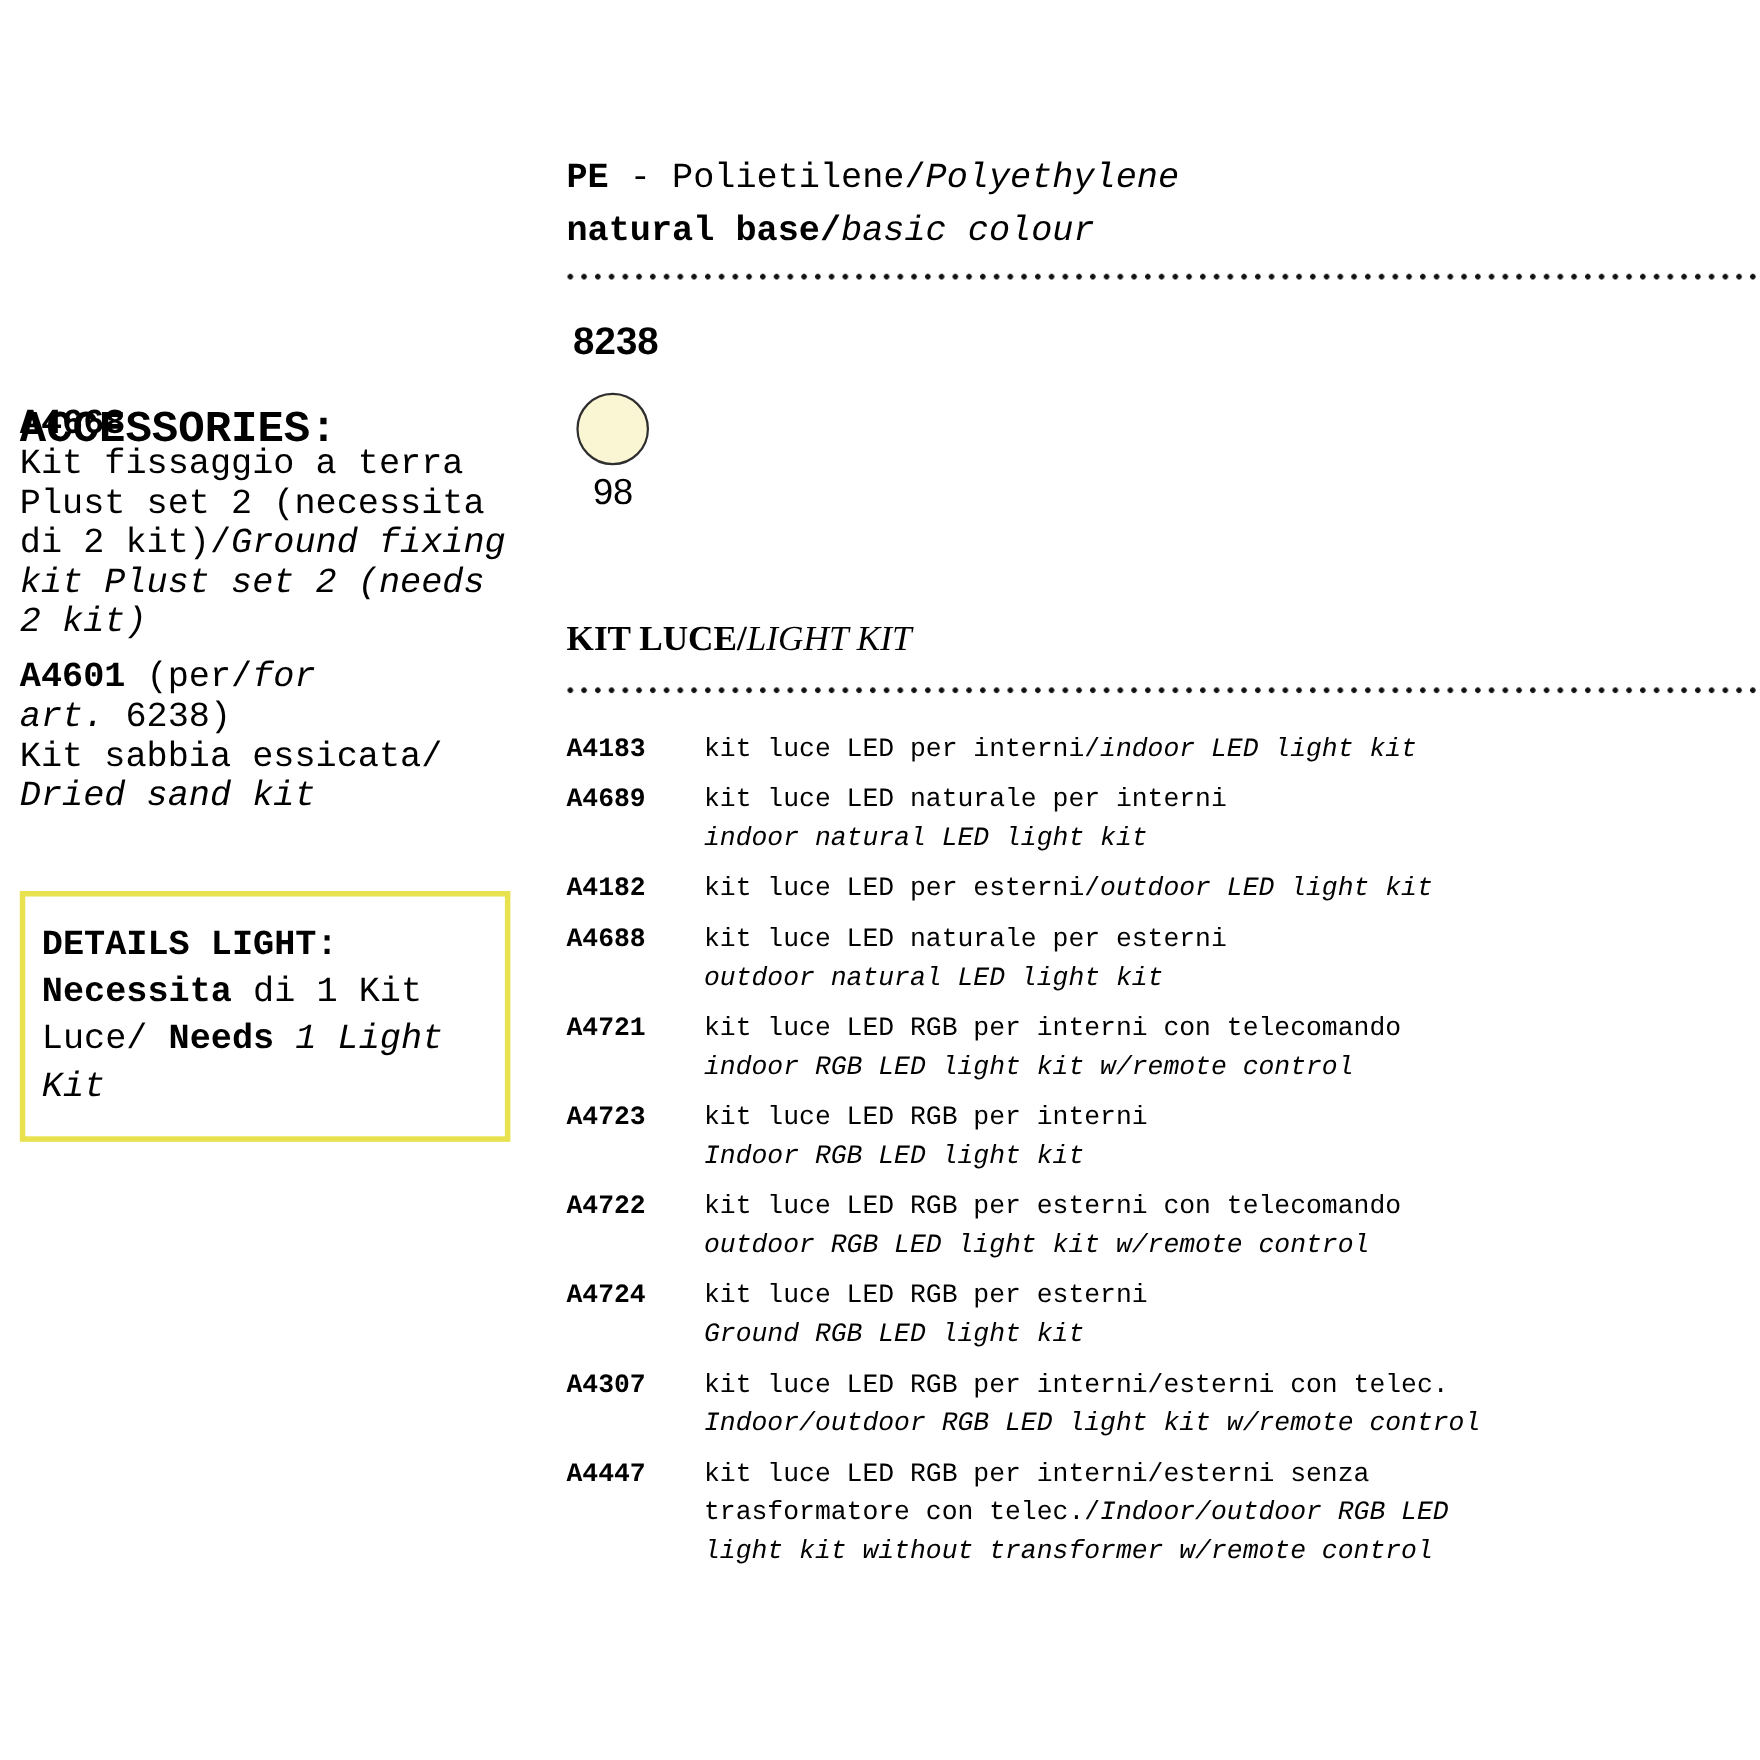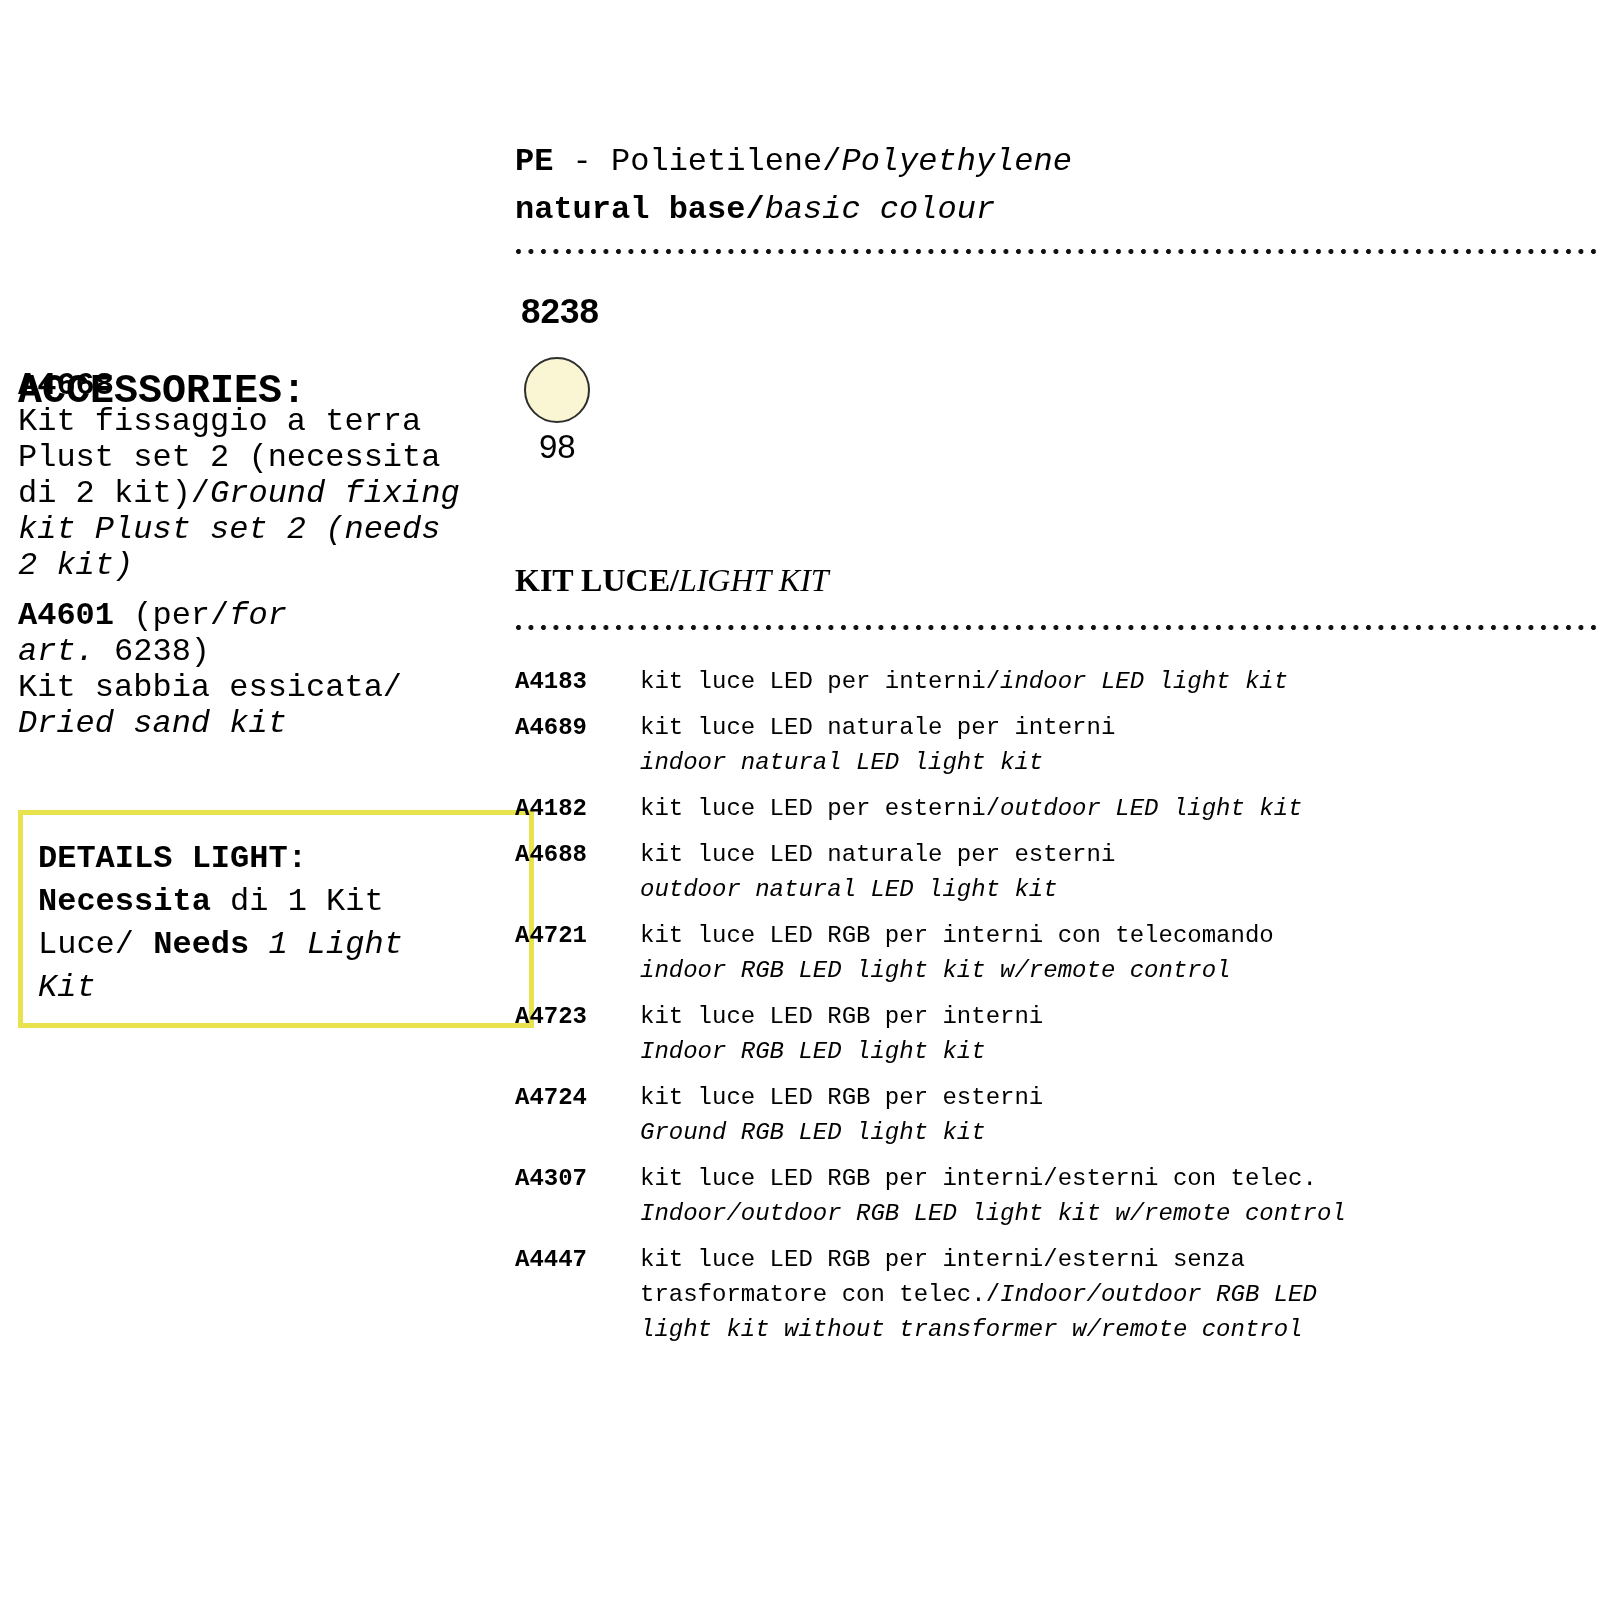--- a/index.html
+++ b/index.html
@@ -43,23 +43,23 @@
   #kit-heading { left: 515px; top: 562px; font-size: 32px; line-height: 36px; font-family: Liberation Serif, serif; }
   #kit-list { left: 515px; top: 664px; right: 0; font-size: 24px; line-height: 35px; }
   .kit-item { display: grid; grid-template-columns: 125px 1fr; margin-bottom: 11px; }
   .kit-code { font-weight: bold; }
 
   
   #accessories-heading { left: 18px; top: 326px; font-size: 40px; line-height: 44px; font-weight: bold; margin-top: 44px; }
   #accessories-blocks { left: 18px; top: 368px; width: 480px; font-size: 32px; line-height: 36px; }
   .acc-block { margin-bottom: 14px; }
   #details-box {
-    left: 18px; top: 810px; width: 516px;
+    left: 18px; top: 810px; width: 446px;
     border: 5px solid var(--box-border, #e8e24e);
-    padding: 22px 10px 14px 15px;
+    padding: 22px 10px 24px 15px;
     font-size: 32px; line-height: 43px;
   }
 </style>
 </head>
 <body>
 
 <div>
 
   <div id="accessories-heading" class="abs">ACCESSORIES:</div>
 
@@ -141,20 +141,27 @@
         </div>
       </div>
       <div class="kit-item">
         <div class="kit-code">A4723</div>
         <div class="kit-desc">
           <div class="line"><span>kit luce LED RGB per interni</span></div>
           <div class="line"><span class="i">Indoor RGB LED light kit</span></div>
         </div>
       </div>
       <div class="kit-item">
+        <div class="kit-code">A4722</div>
+        <div class="kit-desc">
+          <div class="line"><span>kit luce LED RGB per esterni con telecomando</span></div>
+          <div class="line"><span class="i">outdoor RGB LED light kit w/remote control</span></div>
+        </div>
+      </div>
+      <div class="kit-item">
         <div class="kit-code">A4724</div>
         <div class="kit-desc">
           <div class="line"><span>kit luce LED RGB per esterni</span></div>
           <div class="line"><span class="i">Ground RGB LED light kit</span></div>
         </div>
       </div>
       <div class="kit-item">
         <div class="kit-code">A4307</div>
         <div class="kit-desc">
           <div class="line"><span>kit luce LED RGB per interni/esterni con telec.</span></div>

